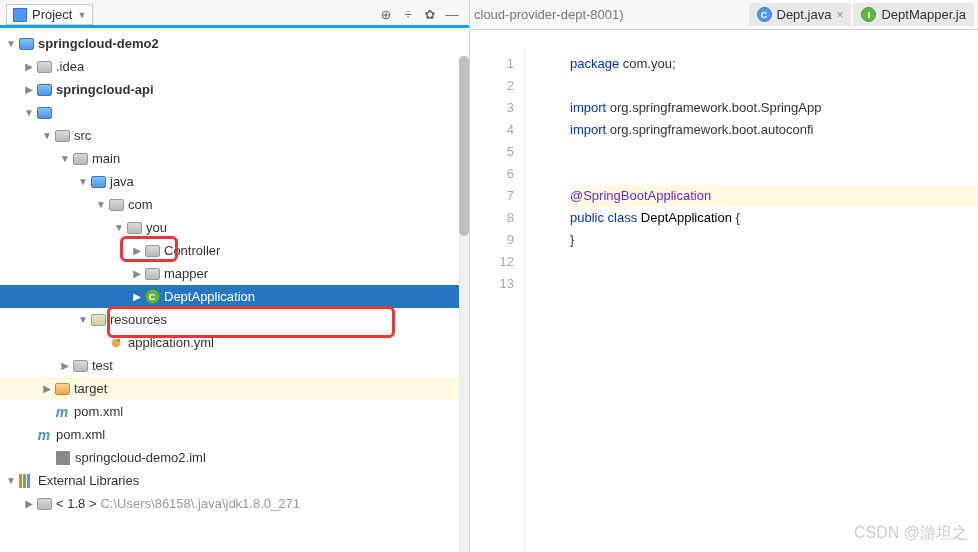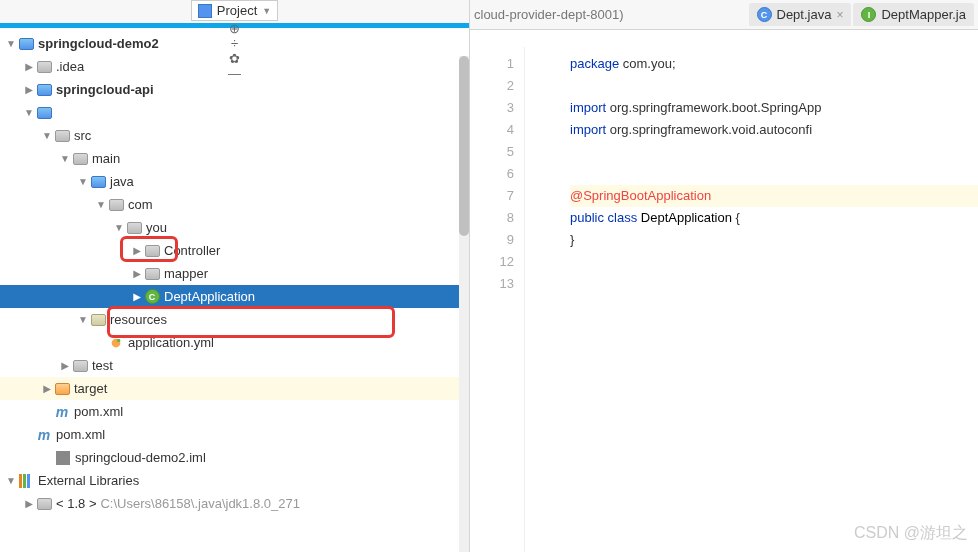--- a/index.html
+++ b/index.html
@@ -1,19 +1,19 @@
 <!DOCTYPE html>
 <html><head>
 <meta charset="utf-8">
 <style>
 * { margin:0; padding:0; box-sizing:border-box; font-family:"Segoe UI",Arial,sans-serif; font-size:13px; }
 body { width:978px; height:552px; display:flex; background:#fff; color:#333; overflow:hidden; }
 .left { width:470px; display:flex; flex-direction:column; border-right:1px solid #d4d4d4; }
 .right { flex:1; display:flex; flex-direction:column;gap:17px; }
-.toolbar { height:28px; display:flex; align-items:center; border-bottom:5px solid #0ea5e9; padding:0 6px; background:#f7f7f7;flex-direction:column; }
+.toolbar { height:28px; display:flex; align-items:flex-end; border-bottom:3px solid #0ea5e9; padding:0 6px; background:#f7f7f7; }
 .title-box { display:flex; align-items:center; gap:5px; padding:2px 6px; border:1px solid #ccc; background:#fff; }
 .proj-icon { width:14px; height:14px; background:#5394ec; border:1px solid #3c77c7; }
 .spacer { flex:1; }
 .tool-btn { width:22px; height:22px; display:flex; align-items:center; justify-content:center; color:#666; cursor:pointer; }
 .tree { flex:1; overflow:auto; padding:4px 0; position:relative; }
 .row { display:flex; align-items:center; height:23px; padding-right:6px; white-space:nowrap; cursor:pointer; }
 .row.sel { background:#2675bf; color:#fff; }
 .row.hl { background:#fffae3; }
 .arrow { width:14px; text-align:center; color:#888; font-size:10px; }
 .row.sel .arrow { color:#fff; }
@@ -34,21 +34,21 @@
 .lib span { width:3px; }
 .tabs { height:30px; display:flex; align-items:center; border-bottom:1px solid #d4d4d4; padding:0 4px; gap:2px; background:#f7f7f7; }
 .tab { display:flex; align-items:center; gap:5px; padding:4px 8px; background:#e8e8e8; border-top-left-radius:3px; border-top-right-radius:3px; cursor:pointer; }
 .close { color:#999; font-size:12px; cursor:pointer; }
 .editor { flex:1; display:flex; font-family:"JetBrains Mono",Consolas,monospace; font-size:14px; }
 .gutter { width:55px; text-align:right; color:#aaa; padding-top:6px; background:#fff; border-right:1px solid #eee; }
 .gutter div { height:22px; line-height:22px; padding-right:10px; position:relative; }
 .code { flex:1; padding-top:6px; padding-left:45px; }
 .code div { height:22px; line-height:22px; }
 .kw { color:#0033b3; }
-.ann { color:#ef4444;text-align:center; }
+.ann { color:#6d28d9;text-align:center; }
 .cls { color:#000; }
 .mth { color:#00627a; }
 .code .hl { background:#fffae3; }
 .wm { position:absolute; bottom:8px; right:10px; color:#ccc; font-size:16px; }
 .scroll { position:absolute; right:0; top:28px; bottom:0; width:10px; background:#f0f0f0; }
 .scroll-thumb { position:absolute; top:0; width:100%; height:180px; background:#c0c0c0; border-radius:5px; }
 </style>
 </head>
 <body>
 
@@ -246,21 +246,21 @@
       <div>7</div>
       <div>8</div>
       <div>9</div>
       <div>12</div>
       <div>13</div>
     </div>
     <div class="code">
       <div><span class="kw">package</span><span> com.you;</span></div>
       <div></div>
       <div><span class="kw">import</span><span> org.springframework.boot.SpringApp</span></div>
-      <div><span class="kw">import</span><span> org.springframework.void.autoconfi</span></div>
+      <div><span class="kw">import</span><span> org.springframework.boot.autoconfi</span></div>
       <div></div>
       <div></div>
       <div class="hl"><span class="ann">@SpringBootApplication</span></div>
       <div><span class="kw">public class</span><span class="cls"> DeptApplication </span><span>{</span></div>
       <div>}</div>
       <div></div>
     </div>
   </div>
 </div>
 

